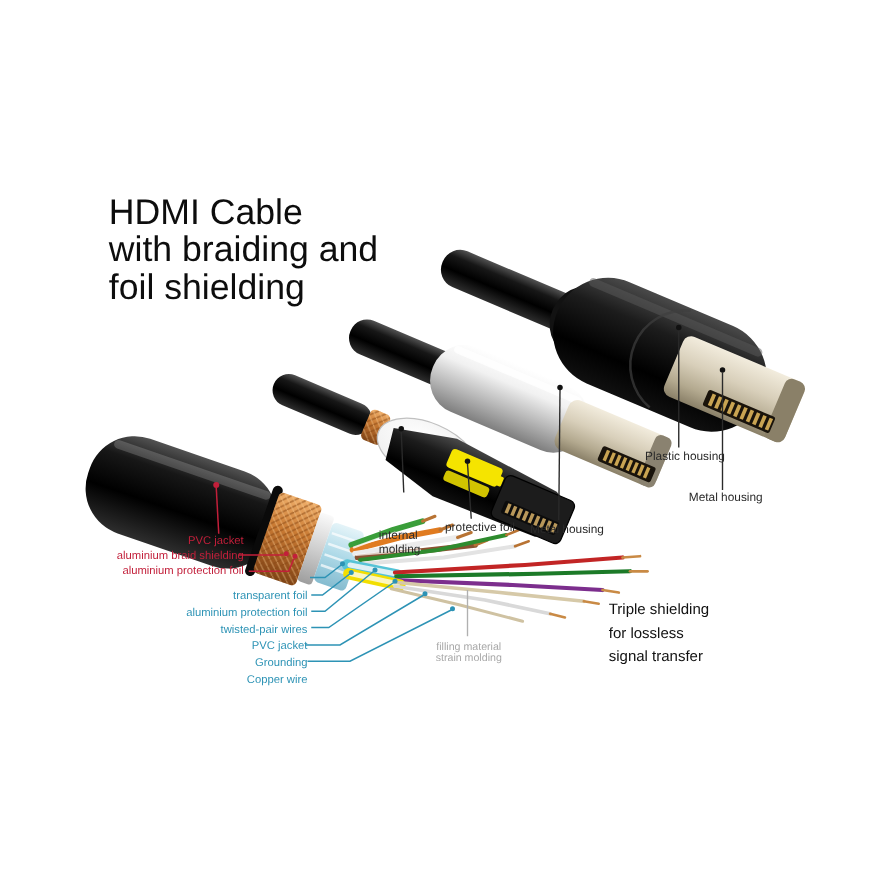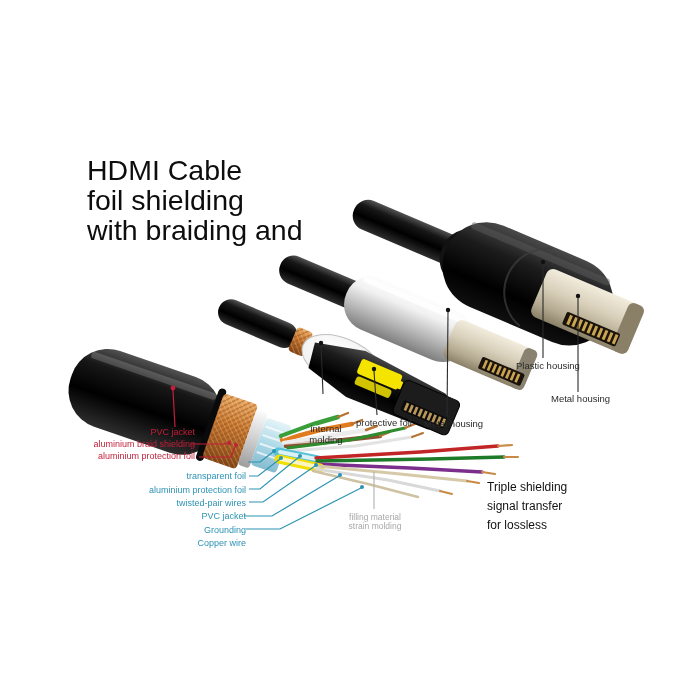--- a/index.html
+++ b/index.html
@@ -2,21 +2,21 @@
 <html><head>
 <meta charset="utf-8">
 <style>
   html,body{margin:0;padding:0;background:#fff;}
   .canvas{position:relative;width:700px;height:700px;background:#ffffff;overflow:hidden;
           font-family:"Liberation Sans", sans-serif;}
   .canvas svg{position:absolute;left:0;top:0;}
   .lbl{position:absolute;white-space:nowrap;font-size:9px;line-height:1;}
   .lbl.red{color:#c21f3a;text-align:right;}
   .lbl.teal{color:#2d93b5;text-align:left;margin-top:14px;}
-  .lbl.black{color:#2a2a2a;font-size:9.5px;text-align:center;}
+  .lbl.black{color:#2a2a2a;font-size:9.5px;}
   .lbl.gray{color:#a8a8a8;font-size:8.5px;line-height:9px;text-align:center;white-space:normal;}
   .wrap{white-space:normal;}
   .title{position:absolute;left:87px;top:155px;color:#0d0d0d;font-size:28.5px;line-height:30px;}
   .tagline{position:absolute;left:487px;top:478px;color:#111;font-size:12px;line-height:19px;}
 </style>
 </head>
 <body>
 
 <div class="canvas">
 
@@ -231,28 +231,28 @@
           <circle cx="374" cy="369" r="2.2"></circle>
         <circle cx="448" cy="310" r="2.2"></circle>
           <circle cx="543" cy="262" r="2.2"></circle>
         <circle cx="578" cy="296" r="2.2"></circle>
       </g>
     </g>
   </svg>
 
   <div class="title">
     <div>HDMI Cable</div>
+    <div>with braiding and</div>
     <div>foil shielding</div>
-    <div>with braiding and</div>
   </div>
 
   <div class="tagline">
     <div>Triple shielding</div>
+    <div>for lossless</div>
     <div>signal transfer</div>
-    <div>for lossless</div>
   </div>
 
   <div class="lbl red" style="right:505px;top:428px;">PVC jacket</div>
   <div class="lbl red" style="right:505px;top:440px;">aluminium braid shielding</div>
   <div class="lbl red" style="right:505px;top:452px;">aluminium protection foil</div>
 
   <div class="lbl teal" style="right:454px;top:458px;">transparent foil</div>
   <div class="lbl teal" style="right:454px;top:472px;">aluminium protection foil</div>
   <div class="lbl teal" style="right:454px;top:485px;">twisted-pair wires</div>
   <div class="lbl teal" style="right:454px;top:498px;">PVC jacket</div>

